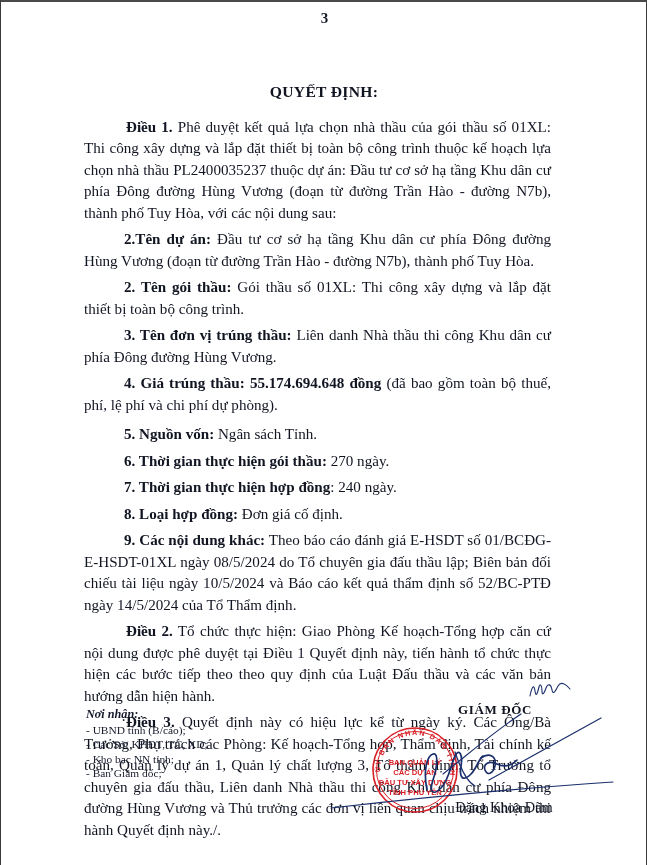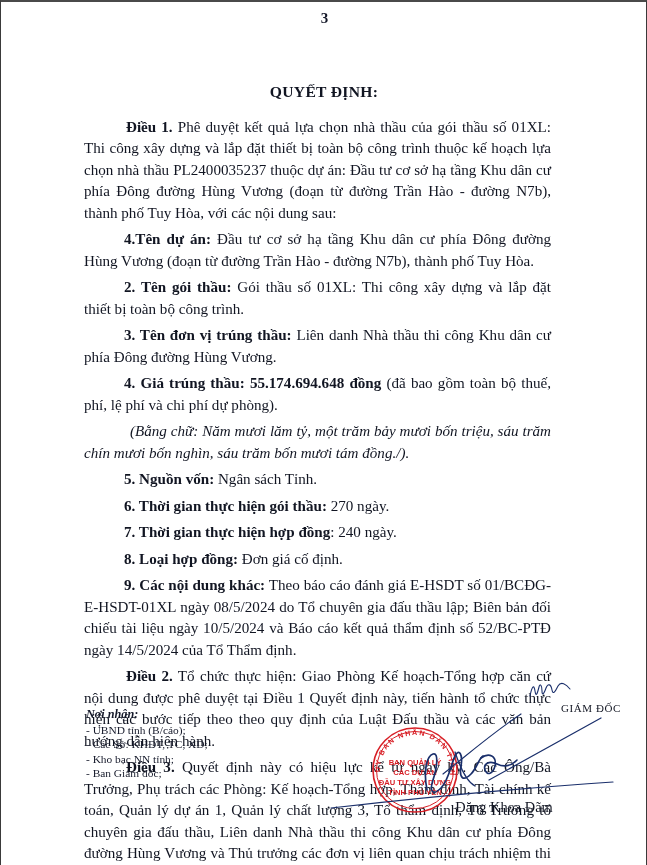--- a/index.html
+++ b/index.html
@@ -93,25 +93,24 @@
   }
 
   .signblock {
     position: absolute;
     left: 350px;
     top: 0px;
     width: 270px;
     text-align: center;
   }
   .sign-title {
-    font-size: 11px;
-    font-weight: normal;
+    font-size: 13px;
+    font-weight: bold;
     letter-spacing: 0.6px;
     margin-left: 18px;
-    text-align: right;
   }
   .sign-name {
     position: absolute;
     left: 0;
     top: 97px;
     width: 270px;
     text-align: center;
     font-size: 14.4px;
     font-weight: normal;
     margin-left: 18px;
@@ -158,37 +157,36 @@
   <div class="page-number">3</div>
 
   <div class="content">
 
     <div class="doc-title">QUYẾT ĐỊNH:</div>
 
     <p class="para"><b class="lbl">Điều 1.</b><span> Phê duyệt kết quả lựa chọn nhà thầu của gói thầu số 01XL: Thi công xây dựng và lắp đặt thiết bị toàn bộ công trình thuộc kế hoạch lựa chọn nhà thầu PL2400035237 thuộc dự án: Đầu tư cơ sở hạ tầng Khu dân cư phía Đông đường Hùng Vương (đoạn từ đường Trần Hào - đường N7b), thành phố Tuy Hòa, với các nội dung sau:</span></p>
 
     <div class="spacer-sm"></div>
 
-    <p class="para item"><b class="lbl">4.Tên dự án:</b><span> Đầu tư cơ sở hạ tầng Khu dân cư phía Đông đường Hùng Vương (đoạn từ đường Trần Hào - đường N7b), thành phố Tuy Hòa.</span></p>
+    <p class="para item"><b class="lbl">2.Tên dự án:</b><span> Đầu tư cơ sở hạ tầng Khu dân cư phía Đông đường Hùng Vương (đoạn từ đường Trần Hào - đường N7b), thành phố Tuy Hòa.</span></p>
 
     <div class="spacer-sm"></div>
 
     <p class="para item"><b class="lbl">2. Tên gói thầu:</b><span> Gói thầu số 01XL: Thi công xây dựng và lắp đặt thiết bị toàn bộ công trình.</span></p>
 
     <div class="spacer-sm"></div>
 
     <p class="para item"><b class="lbl">3. Tên đơn vị trúng thầu:</b><span> Liên danh Nhà thầu thi công Khu dân cư phía Đông đường Hùng Vương.</span></p>
 
     <div class="spacer-sm"></div>
 
     <p class="para item"><b class="lbl">4. Giá trúng thầu: 55.174.694.648 đồng</b><span> (đã bao gồm toàn bộ thuế, phí, lệ phí và chi phí dự phòng).</span></p>
 
     <div class="spacer-sm"></div>
 
-    <p class="para words">(Bằng chữ: Năm mươi lăm tỷ, một trăm bảy mươi bốn triệu, sáu trăm chín mươi bốn nghìn, sáu trăm bốn mươi tám đồng./).</p>
 
     <div class="spacer-sm"></div>
 
     <p class="para item"><b class="lbl">5. Nguồn vốn:</b><span> Ngân sách Tỉnh.</span></p>
 
     <div class="spacer-sm"></div>
 
     <p class="para item"><b class="lbl">6. Thời gian thực hiện gói thầu:</b><span> 270 ngày.</span></p>
 
     <div class="spacer-sm"></div>

